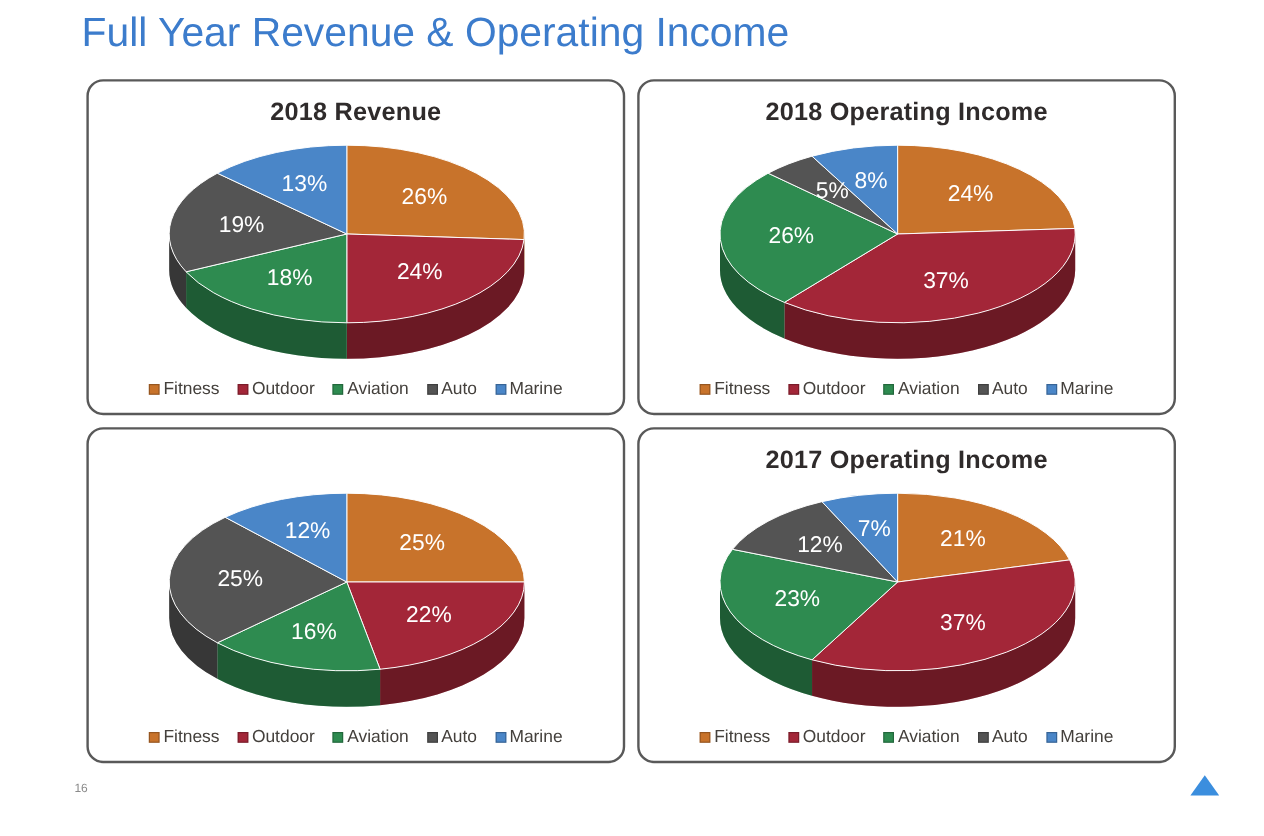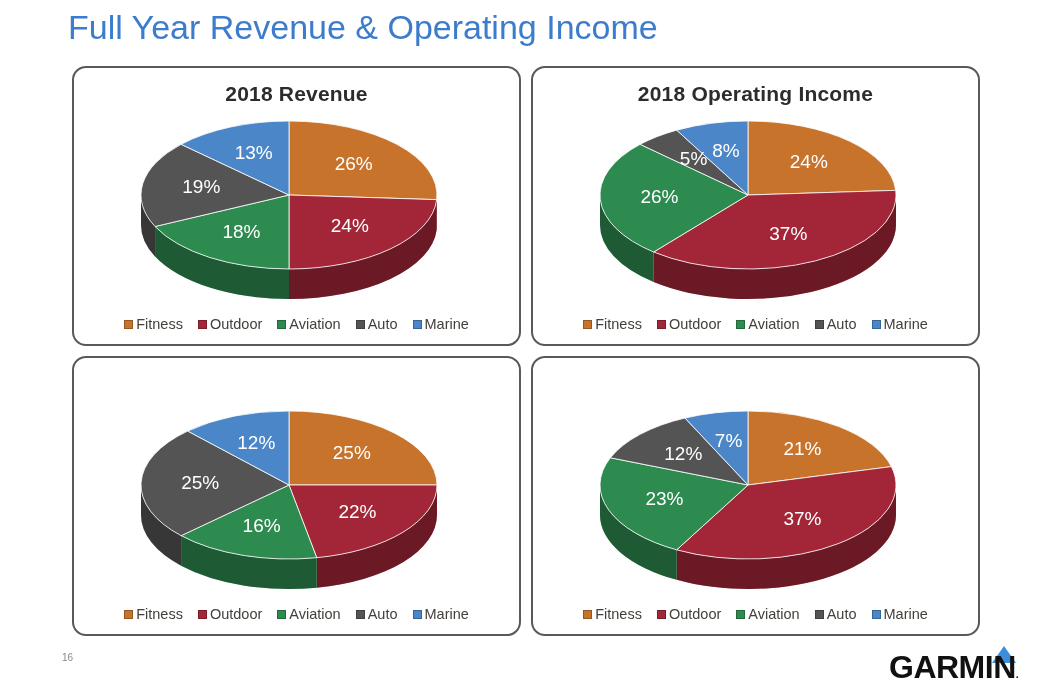--- a/index.html
+++ b/index.html
@@ -276,20 +276,21 @@
           <span class="legend-swatch" style="background: rgb(84, 84, 84);"></span>
           <span class="legend-label">Auto</span>
         </div>
         <div class="legend-item">
           <span class="legend-swatch" style="background: rgb(74, 134, 200);"></span>
           <span class="legend-label">Marine</span>
         </div>
       </div>
     </div>
     <div class="chart-card">
+      <div class="chart-title">2017 Operating Income</div>
       <div class="pie-holder">
         <svg width="340" height="200" viewBox="0 0 340 200">
           <path d="M 310 86 A 148 74 0 0 1 90.70045623294617 150.8466943232459 L 90.70045623294617 180.8466943232459 A 148 74 0 0 0 310 116 Z" fill="#a32638"></path>
           <path d="M 310 86 A 148 74 0 0 1 90.70045623294617 150.8466943232459 L 90.70045623294617 180.8466943232459 A 148 74 0 0 0 310 116 Z" fill="#000000" fill-opacity="0.34"></path>
           <path d="M 90.70045623294617 150.8466943232459 A 148 74 0 0 1 14 86.00000000000001 L 14 116.00000000000001 A 148 74 0 0 0 90.70045623294617 180.8466943232459 Z" fill="#2e8b50"></path>
           <path d="M 90.70045623294617 150.8466943232459 A 148 74 0 0 1 14 86.00000000000001 L 14 116.00000000000001 A 148 74 0 0 0 90.70045623294617 180.8466943232459 Z" fill="#000000" fill-opacity="0.34"></path>
           <path d="M 162 86 L 162 12 A 148 74 0 0 1 305.3503078470374 67.59694834980074 Z" fill="#c8732b" stroke="#ffffff" stroke-width="0.8"></path>
           <path d="M 162 86 L 305.3503078470374 67.59694834980074 A 148 74 0 0 1 90.70045623294617 150.8466943232459 Z" fill="#a32638" stroke="#ffffff" stroke-width="0.8"></path>
           <path d="M 162 86 L 90.70045623294617 150.8466943232459 A 148 74 0 0 1 24.393080088538767 58.75878310133387 Z" fill="#2e8b50" stroke="#ffffff" stroke-width="0.8"></path>
           <path d="M 162 86 L 24.393080088538767 58.75878310133387 A 148 74 0 0 1 98.98466484836908 19.042798117514593 Z" fill="#545454" stroke="#ffffff" stroke-width="0.8"></path>
@@ -323,16 +324,13 @@
           <span class="legend-label">Marine</span>
         </div>
       </div>
     </div>
   </div>
 
 <div id="page-number">16</div>
 
 <div id="garmin-logo">
   <div id="garmin-triangle"></div>
-  <div id="garmin-wordmark">
-    <span>GARMIN</span><span id="garmin-reg">.</span>
-  </div>
 </div>
 
 </body></html>

